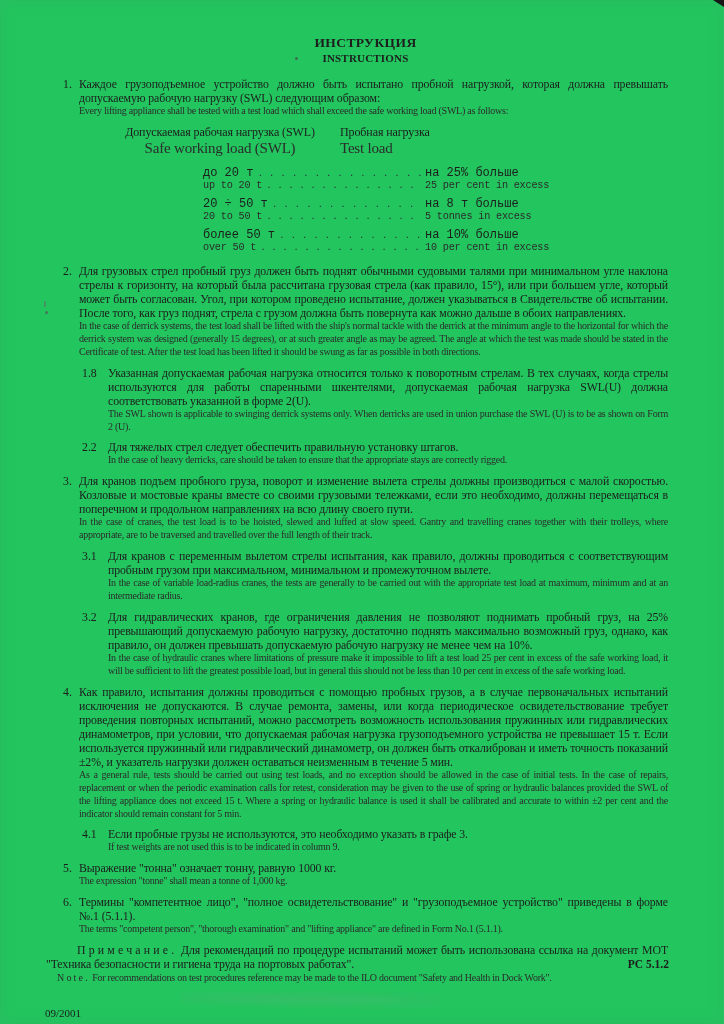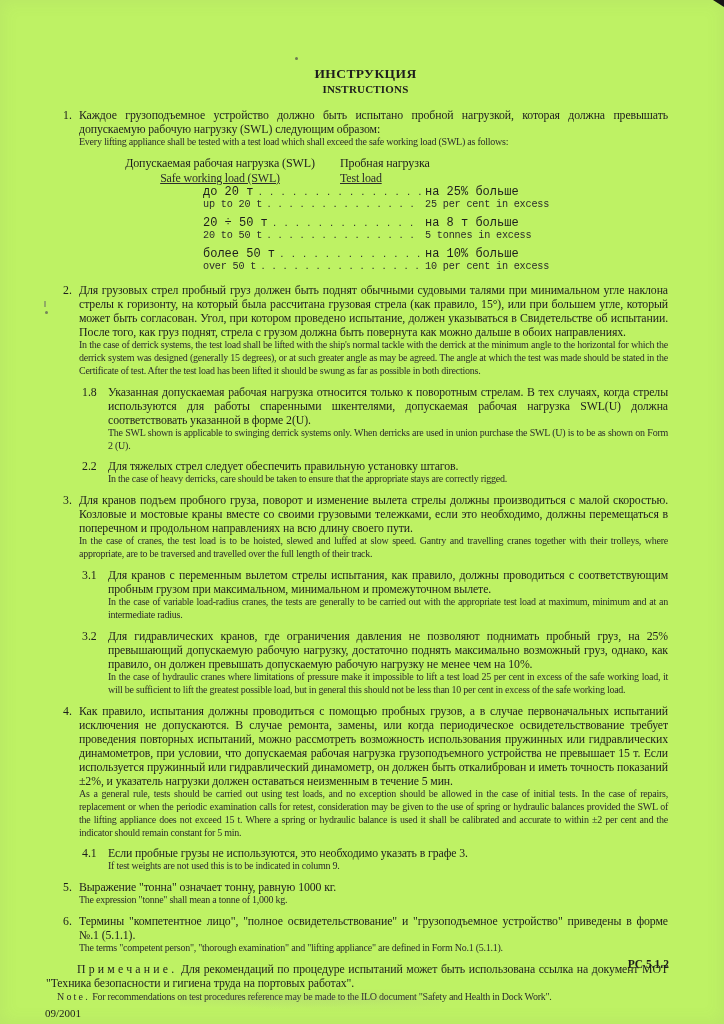--- a/index.html
+++ b/index.html
@@ -6,45 +6,45 @@
   html,body { width:724px; height:1024px; }
   body {
     font-family:"Liberation Serif","DejaVu Serif",serif;
     color:#1d1d1d;
     background:#f4f4f2;
     position:relative;
     overflow:hidden;
   }
   .page {
     position:absolute; inset:0;
-    background:#bef264;
-    padding:66px 56px 0 63px;
+    background:#22c55e;
+    padding:35px 56px 0 63px;
     box-shadow:inset 0 0 18px rgba(120,120,115,0.10);
   }
   
   .title-ru { text-align:center; font-weight:bold; font-size:13.5px; letter-spacing:0.4px; }
   .title-en { text-align:center; font-weight:bold; font-size:11px; margin-top:1px; letter-spacing:0.2px; }
   .content { margin-top:13px; }
 
   
   .item { display:flex; margin-bottom:7px; }
   .item .num { flex:none; width:16px; font-size:11.8px; line-height:14px; }
   .item.sub { padding-left:19px; }
   .item.sub .num { width:26px; }
   .body { flex:1; min-width:0; }
   .ru { font-size:11.8px; line-height:14px; text-align:justify; letter-spacing:-0.1px; }
   .en { font-size:10px;  line-height:12.9px; text-align:justify; letter-spacing:-0.25px; color:#2c2c2c; }
 
   
   .swl { margin:5px 0 9px 0; }
-  .swl-head { display:flex; margin-bottom:0; }
+  .swl-head { display:flex; margin-bottom:10px; }
   .swl-head .c1 { margin-left:42px; width:230px; text-align:center; }
   .swl-head .c2 { margin-left:5px;  width:170px; text-align:left; }
   .h-ru { font-size:12px; letter-spacing:-0.1px; }
-  .h-en { font-size:12px; letter-spacing:-0.2px; color:#2c2c2c;text-decoration:underline; }
+  .h-en { font-size:15px; letter-spacing:-0.2px; color:#2c2c2c; }
   .swl-rows { margin-left:140px; width:345px; }
   .swl-row { margin-bottom:5px; }
   .rline { display:flex; align-items:baseline;font-family:Liberation Mono, monospace; }
   .rline.r-ru { font-size:12px; line-height:13.5px; }
   .rline.r-en { font-size:10.2px; line-height:12.5px; letter-spacing:-0.2px; color:#2c2c2c; }
   .rlab { flex:none; white-space:nowrap; }
   .leader { flex:1; overflow:hidden; white-space:nowrap; margin:0 4px; font-size:9.5px; color:#333; }
   .leader::after { content:". . . . . . . . . . . . . . . . . . . . . . . . . . . . . . . . . . . . . . . . . . . . . . . ."; }
   .rval { flex:none; width:123px; white-space:nowrap; }
 

